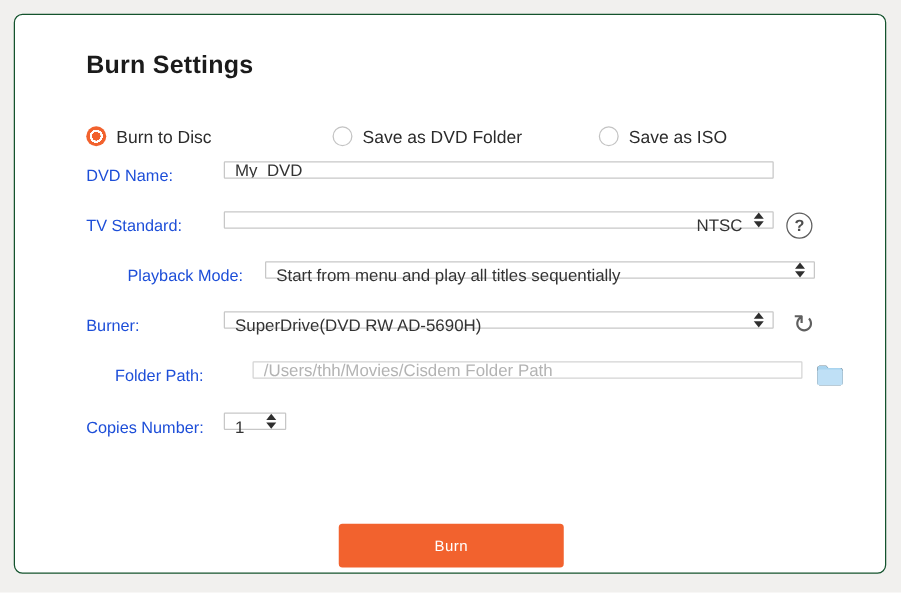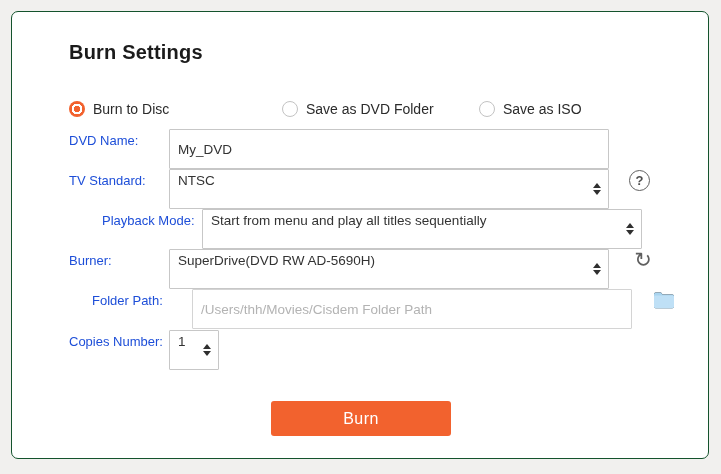--- a/index.html
+++ b/index.html
@@ -18,40 +18,40 @@
   .title {
     position:absolute; left:57px; top:29px;
     font-size:20px; font-weight:700; color:#1b1b1b; letter-spacing:.2px;
   }
   
   .radio {
     position:absolute; top:88px; height:18px;
     display:flex; align-items:center; gap:8px; cursor:default;
     font-size:14px; color:#2b2b2b;
   }
-  .radio.r1 { left:57px;text-align:right; } .radio.r2 { left:270px; } .radio.r3 { left:467px; }
+  .radio.r1 { left:57px;text-align:right; } .radio.r2 { left:254px; } .radio.r3 { left:467px; }
   .rb {
     width:16px; height:16px; border-radius:50%;
     border:1px solid #c3c3c3; background:#fff; flex:0 0 auto;
   }
   .rb.selected {
     border:none;
     background:radial-gradient(circle at 50% 50%, #f2622e 0 3.4px, #ffffff 3.5px 5.2px, #f2622e 5.3px 100%);
   }
   
   .row { position:absolute; left:0; width:100%; height:24px; }
-  .row.r-dvd  { top:117px; } .row.r-tv   { top:157px; }
+  .row.r-dvd  { top:117px; } .row.r-tv   { top:157px;text-align:right; }
   .row.r-play { top:197px;margin-left:33px; } .row.r-burn { top:237px; }
   .row.r-path { top:277px;margin-left:23px; } .row.r-copy { top:318px; }
   .lbl {
     position:absolute; left:57px; top:0; line-height:24px;
     font-size:13px; color:#1d4ed8;
   }
   .txt, .select, .stepper {
-    position:absolute; left:157px; top:0; width:440px; height:40px;
+    position:absolute; left:167px; top:0; width:440px; height:14px;
     border:1px solid #c7c7c7; background:#fff; border-radius:1px;
     font-family:"Liberation Sans", sans-serif;
     font-size:13.5px; color:#333;
   }
   .txt { padding:0 8px; outline:none; }
   .txt.path { border-color:#d4d4d4; }
   .txt.path::placeholder { color:#b3b3b3; opacity:1; }
   .select { cursor:default;padding-left:27px; }
   .sel-text {
     position:absolute; left:8px; top:0; right:24px; line-height:22px;
@@ -72,23 +72,23 @@
     font-size:13px; font-weight:700; color:#4d4d4d;
     display:flex; align-items:center; justify-content:center; cursor:default;
   }
   .refresh {
     position:absolute; left:619px; top:-2px; width:24px; height:26px;
     font-size:21px; color:#5f5f5f; line-height:26px; text-align:center; cursor:default;
   }
   .folder-ic { position:absolute; left:618px; top:2px; cursor:default; }
   
   .burn {
-    position:absolute; left:259px; top:389px; width:180px; height:35px;
+    position:absolute; left:259px; top:407px; width:180px; height:35px;
     background:#f2622e; border:none; border-radius:3px;
-    color:#ffffff; font-size:16px; font-family:"Liberation Sans", sans-serif;
+    color:#ffffff; font-size:12px; font-family:"Liberation Sans", sans-serif;
     letter-spacing:.4px; cursor:pointer;
   }
 </style>
 </head>
 <body>
 
 <div class="card">
 
   <div class="title">Burn Settings</div>
 

